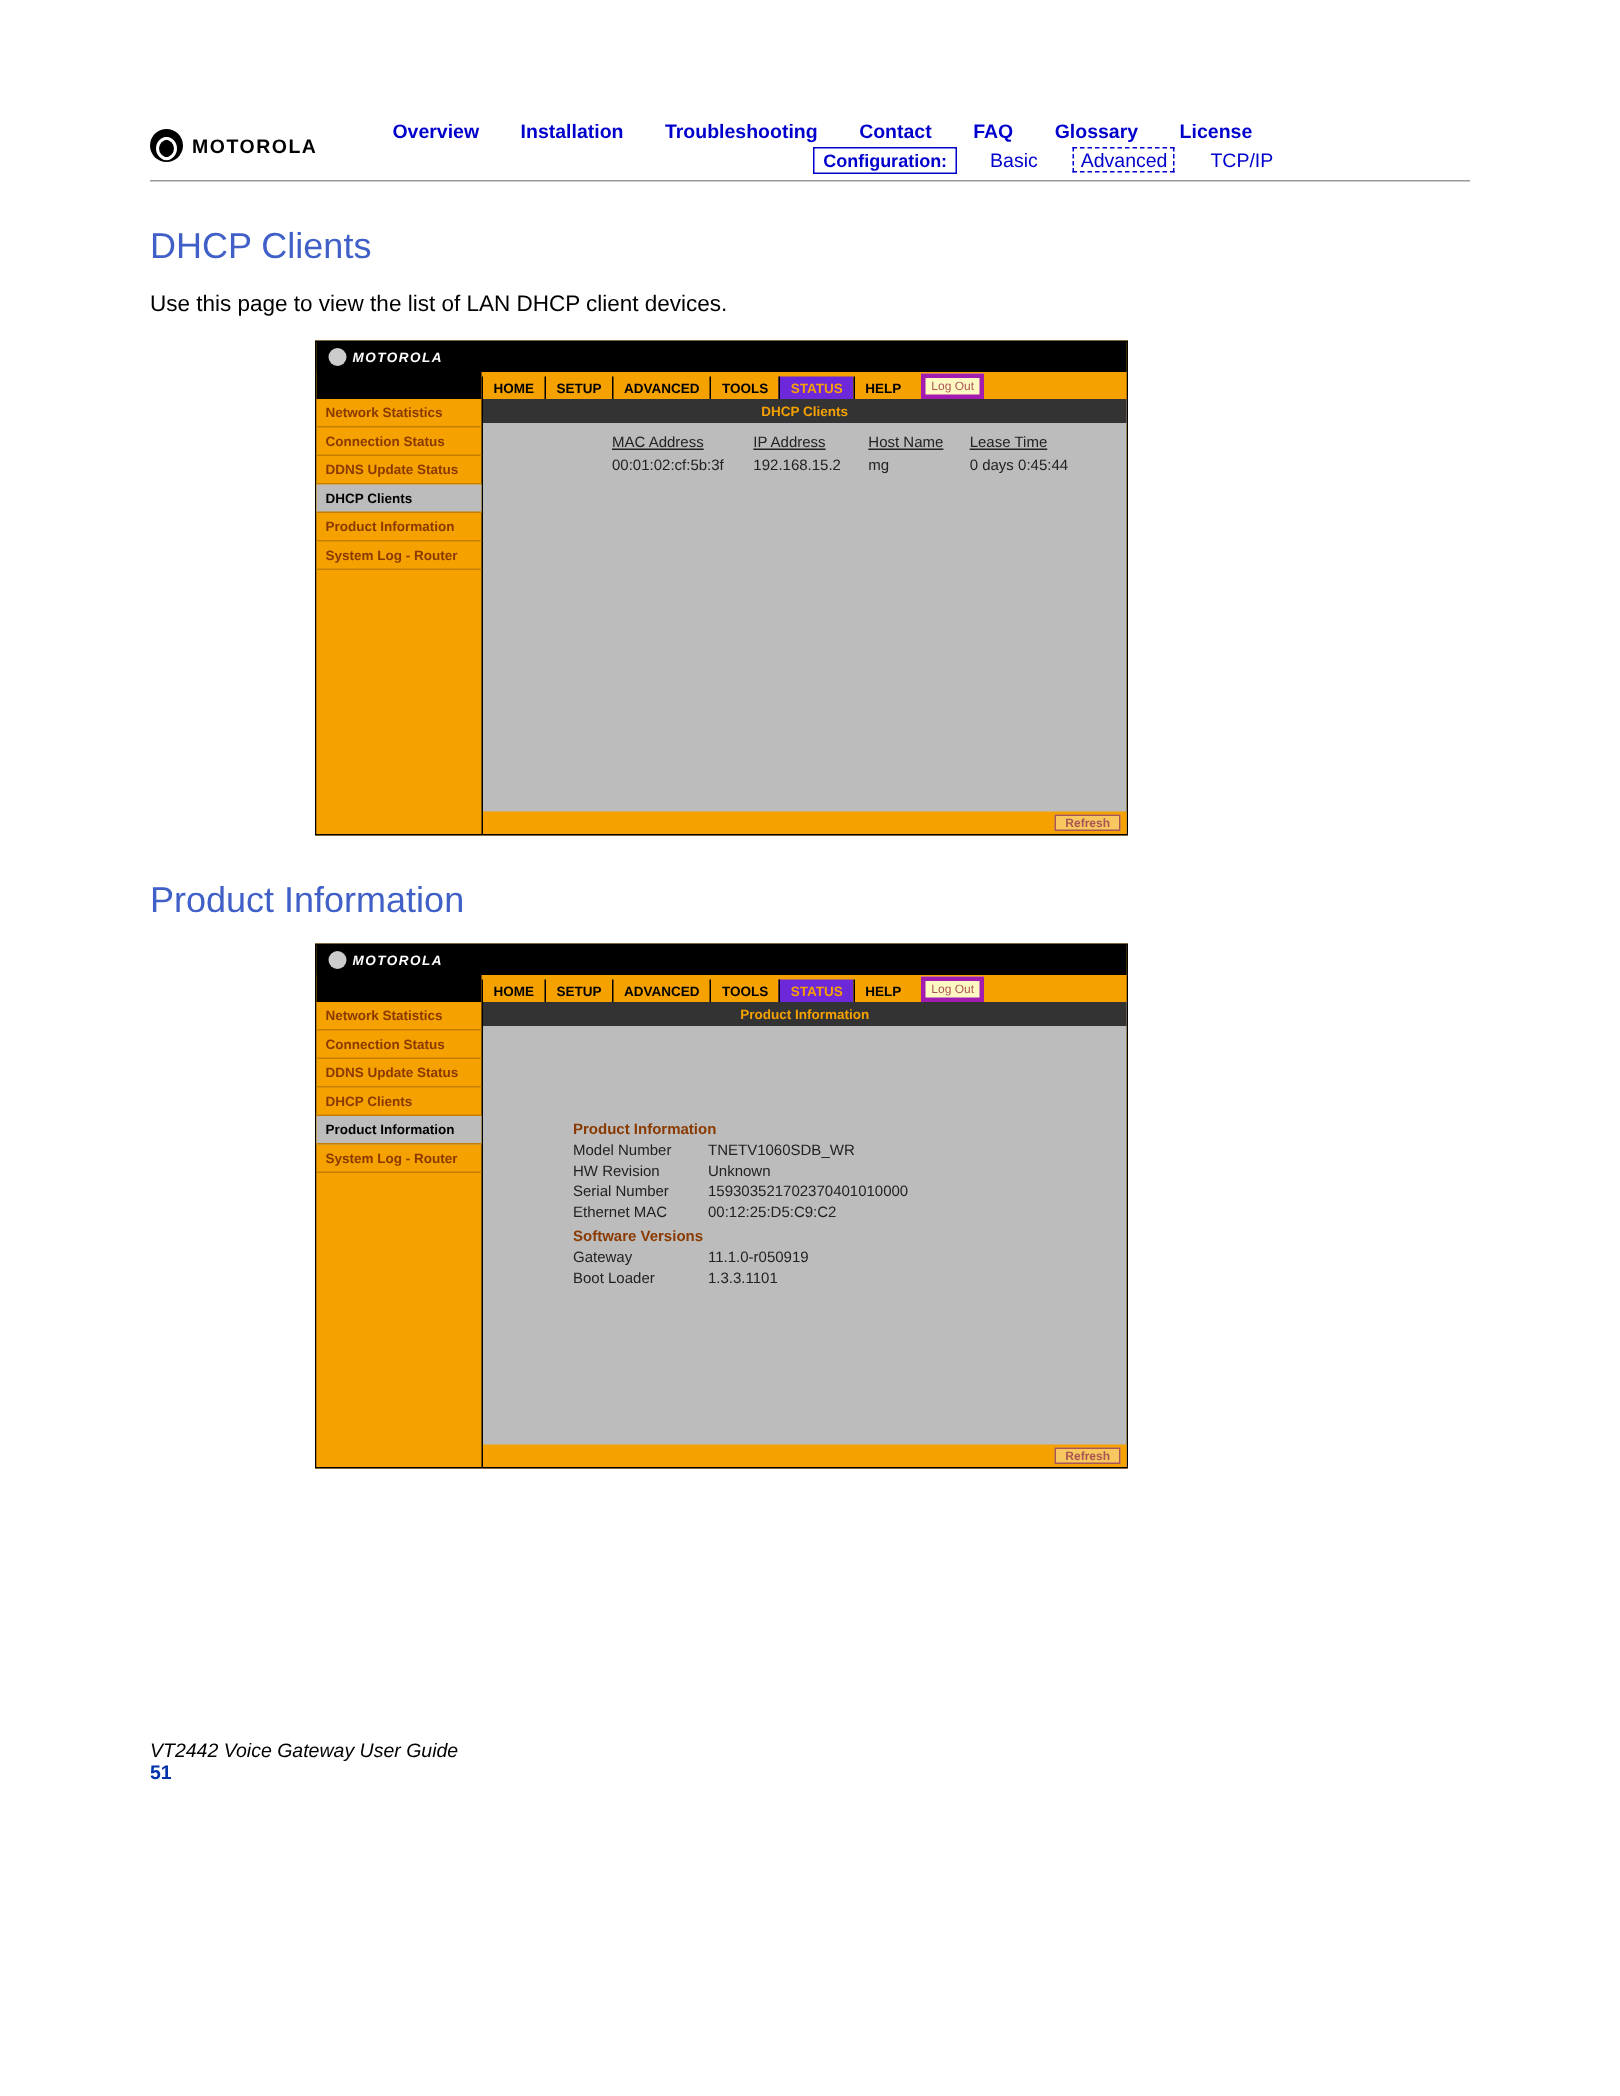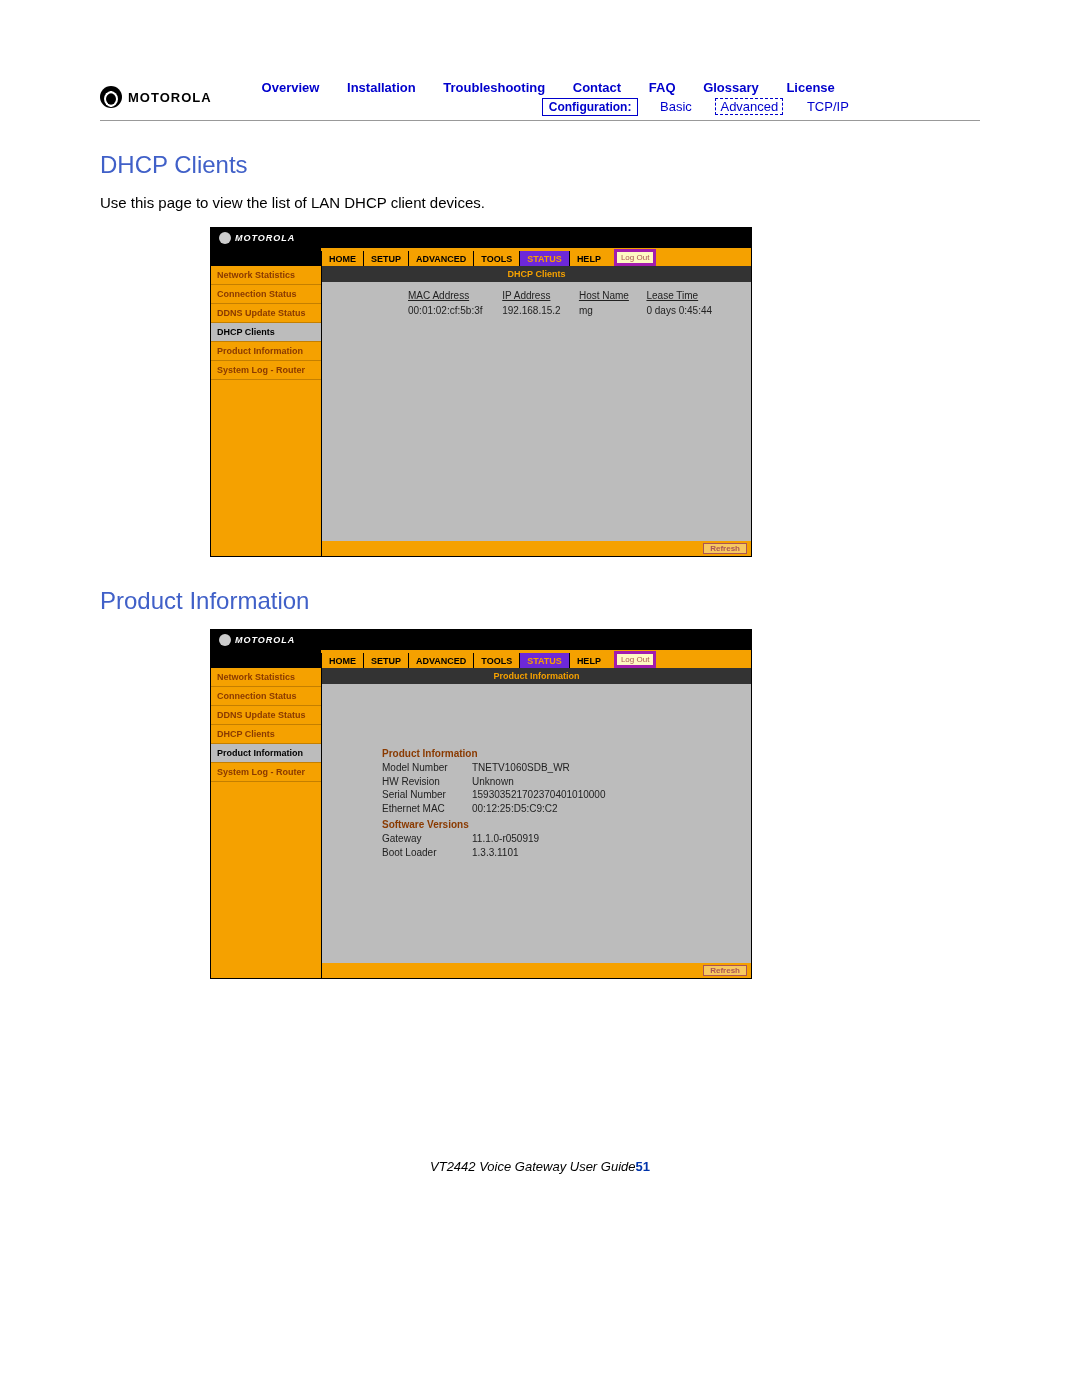--- a/index.html
+++ b/index.html
@@ -168,22 +168,22 @@
     margin: 4px 0 2px 0;
   }
   .router-main .pi-section .row {
     display: flex; font-size: 10px; line-height: 1.35;
   }
   .router-main .pi-section .row .k { width: 90px; }
   .router-main .pi-section .row .v { flex: 1; }
 
   
   .page-footer {
-    margin-top: 180px; display: flex; justify-content: center;
-    font-style: italic; font-size: 13px;
+    margin-top: 180px; display: flex; justify-content: flex-start;
+    font-style: italic; font-size: 13px; flex-direction: column;
   }
   .page-footer .pn { color: #0033aa; font-weight: bold; font-style: normal; }
 </style>
 </head>
 <body>
 
 <div class="page">
 
   <div class="doc-header">
     <div class="doc-logo">

